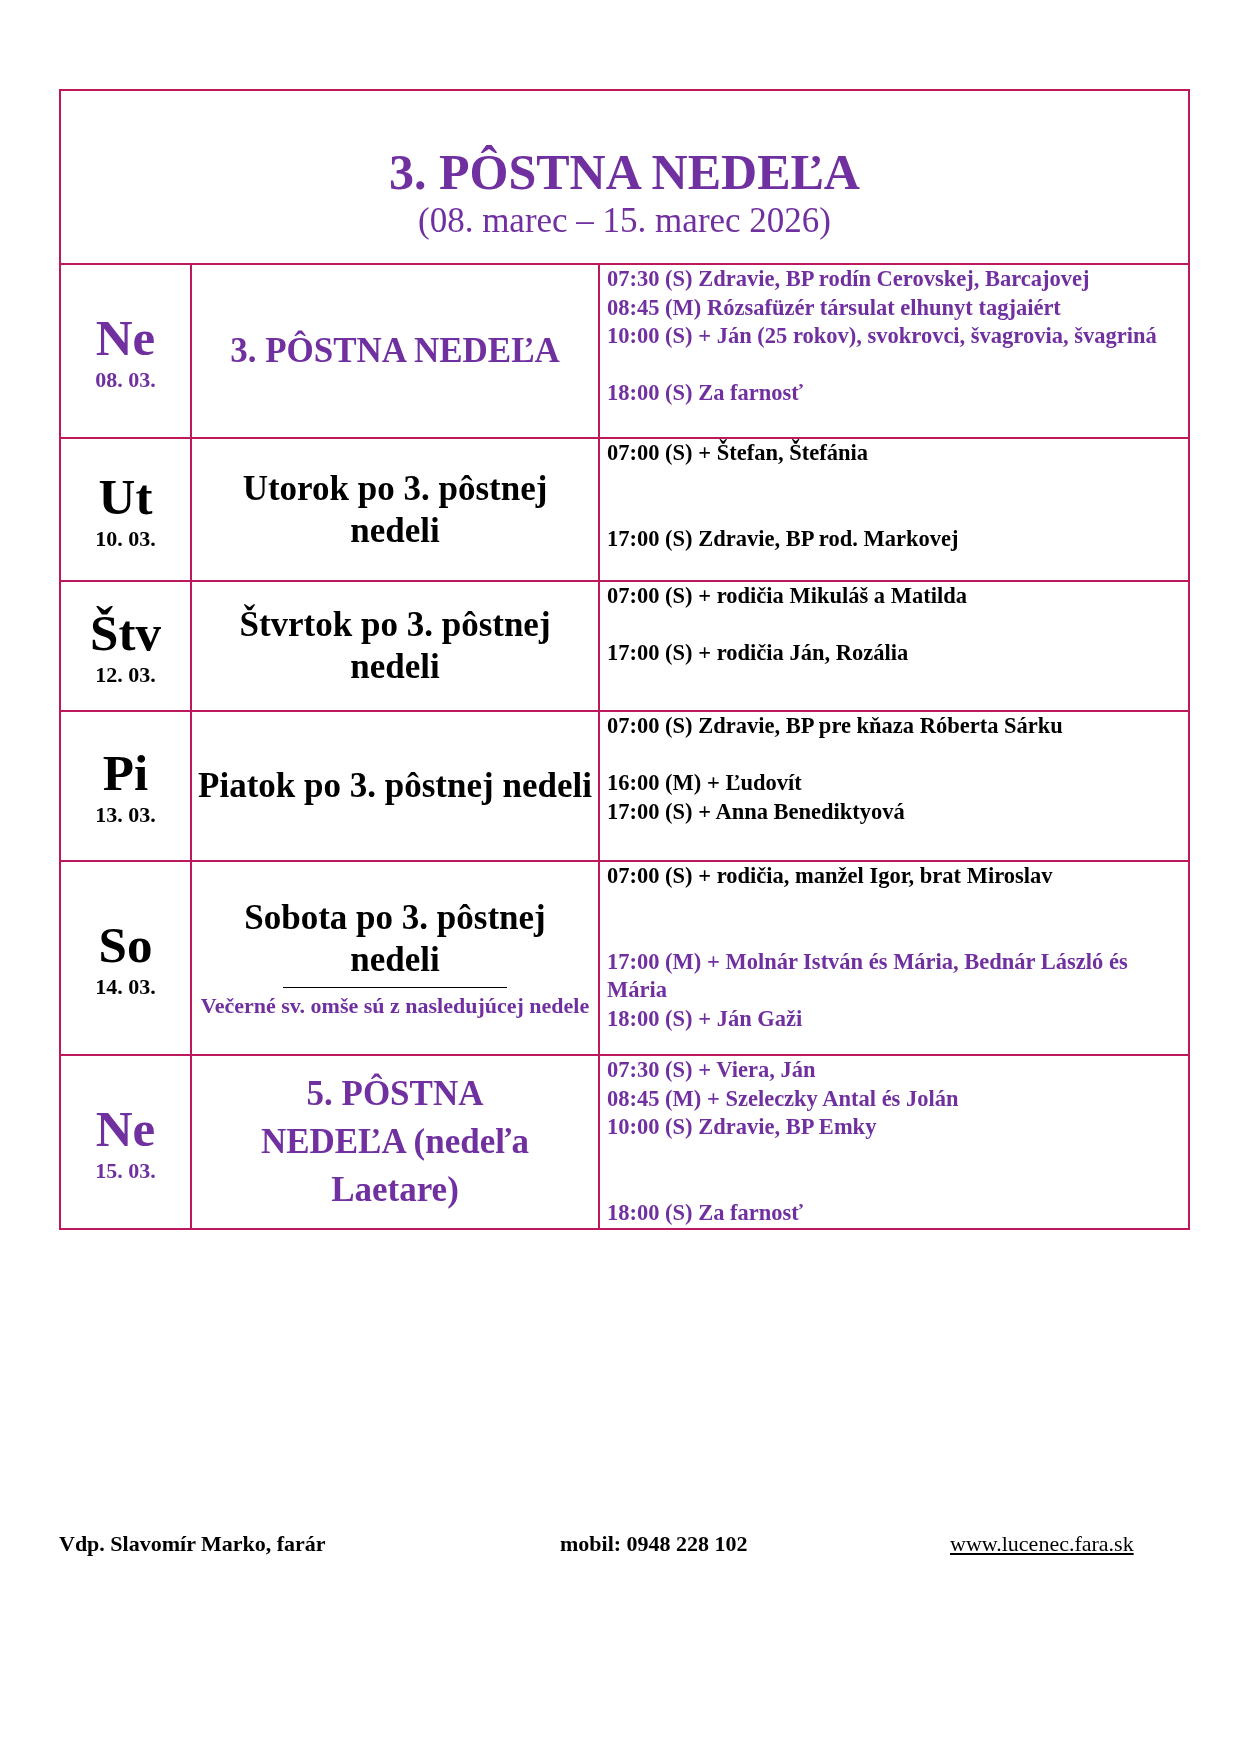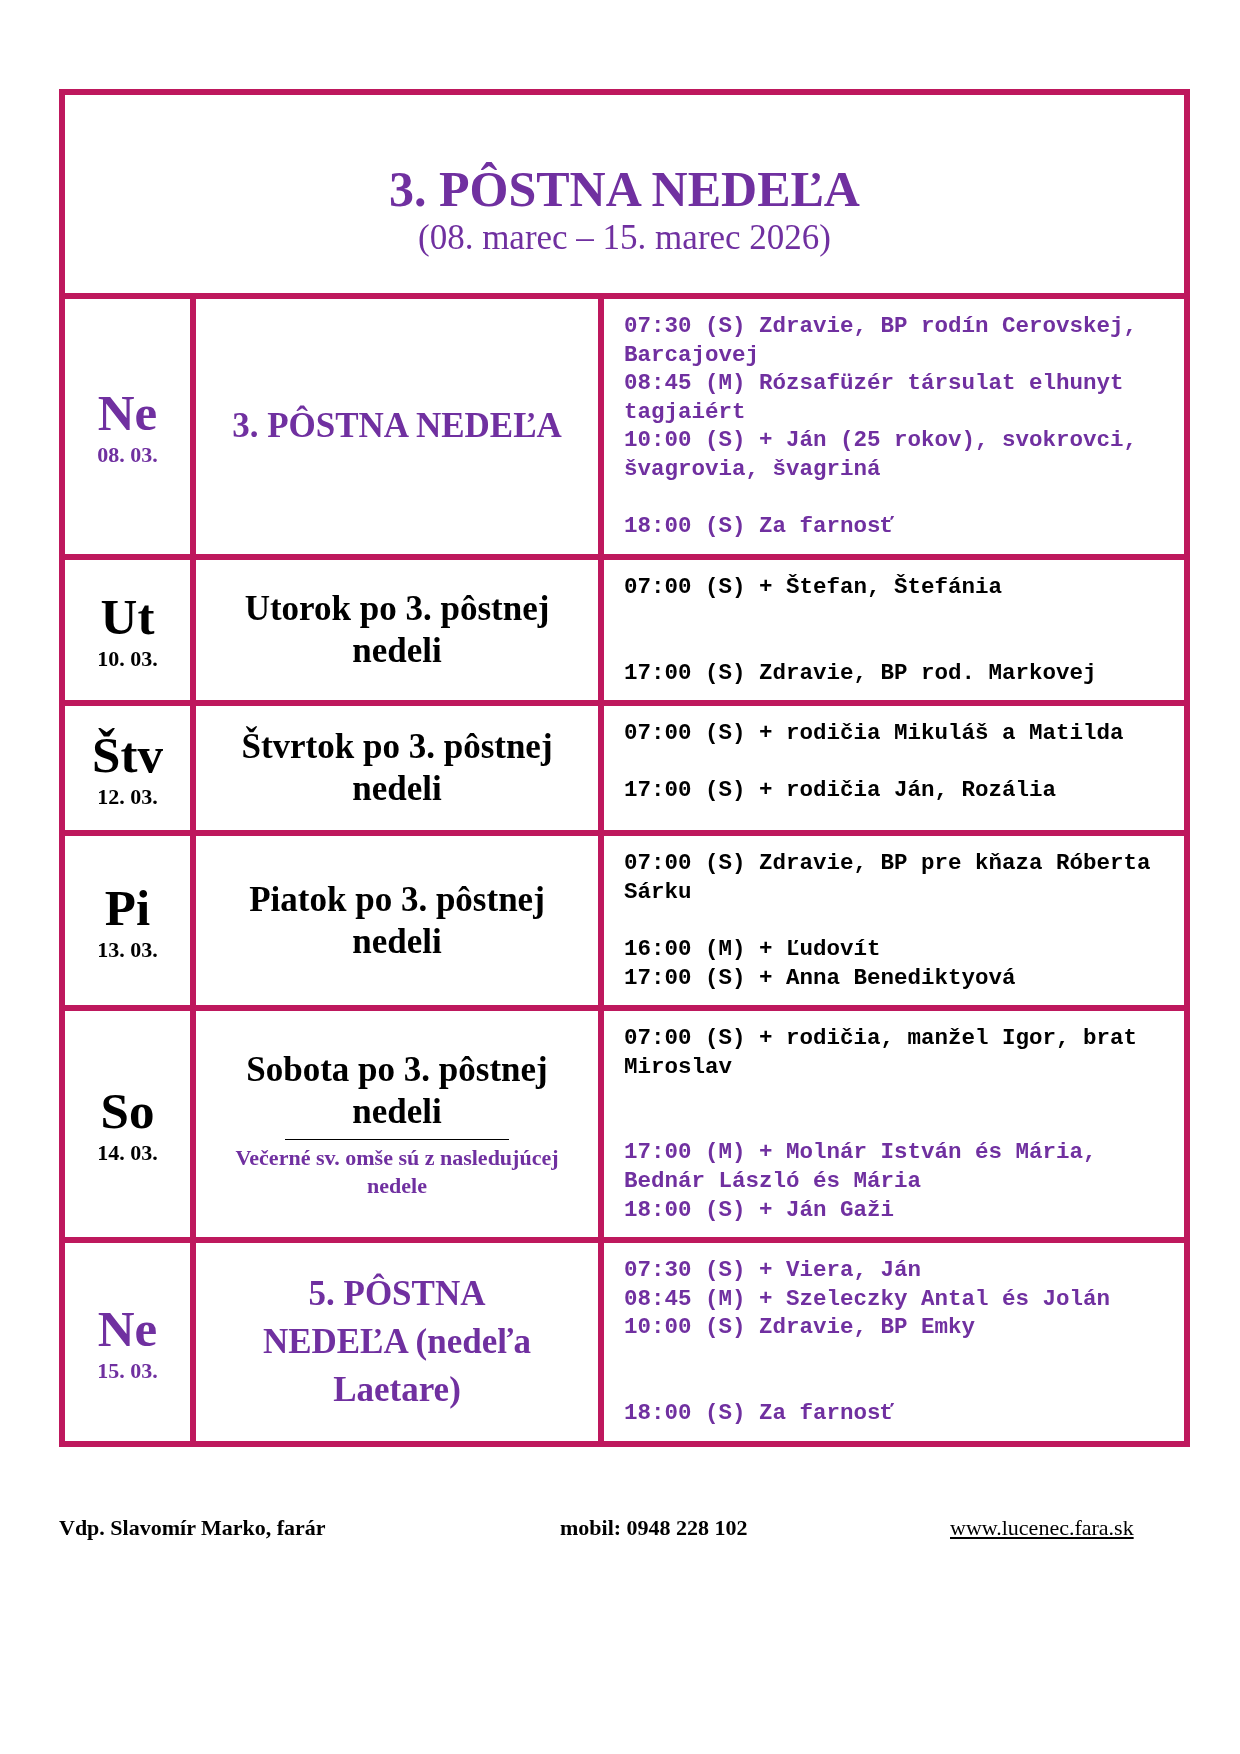--- a/index.html
+++ b/index.html
@@ -3,45 +3,45 @@
 <meta charset="utf-8">
 <style>
   html, body { margin: 0; padding: 0; background: #ffffff; }
   body { width: 1240px; height: 1754px; position: relative; overflow: hidden;
          font-family: "Liberation Serif", serif; color: #000; }
   .purple { color: #7030A0; }
   .black { color: #000000; }
 
   #sheet { position: absolute; left: 59px; top: 89px; width: 1131px; }
   table { border-collapse: collapse; width: 1131px; table-layout: fixed; }
-  td { border: 6px solid #be185d; padding: 13px; vertical-align: middle; }
+  td { border: 2px solid #be185d; padding: 0; vertical-align: middle; }
 
   .header-cell { height: 172px; text-align: center; }
   .main-title { font-weight: bold; font-size: 50px; line-height: 58px; margin-top: 30px; }
   .subtitle { font-size: 35px; line-height: 40px; }
 
   .c1 { width: 129px; text-align: center; }
   .c2 { width: 406px; text-align: center; }
-  .c3 { vertical-align: top; font-family: Liberation Mono, monospace; }
+  .c3 { vertical-align: top; }
 
   .abbr { font-weight: bold; font-size: 51px; line-height: 58px; display: block; }
   .date { font-weight: bold; font-size: 22px; line-height: 26px; display: block; }
 
   .dayname { font-weight: bold; font-size: 35px; line-height: 42px; padding: 0 6px; }
   .dayname.sunday { font-size: 35px; line-height: 48px; }
   .rule { width: 224px; height: 1px; background: #000; margin: 6px auto 4px; }
   .note { font-weight: bold; font-size: 22px; line-height: 28px; padding: 0 8px; }
 
   .masses { font-weight: bold; font-size: 22.5px; line-height: 28.6px; padding: 0 7px; }
   .mass { white-space: normal; }
   .gap { height: 28.6px; }
 
   #footer { position: absolute; left: 59px; top: 1512px; width: 1140px; height: 32px;
             font-weight: bold; font-size: 22px; line-height: 32px; }
-  #footer span { position: absolute; top: 0; }
+  #footer span { position: absolute; top: 16px; }
   .f-priest { left: 0; }
   .f-mobile { left: 501px; }
   .f-web { left: 891px; font-weight: normal; text-decoration: underline; }
 </style>
 </head>
 <body>
 
 <div id="sheet">
   <table>
     <colgroup>

